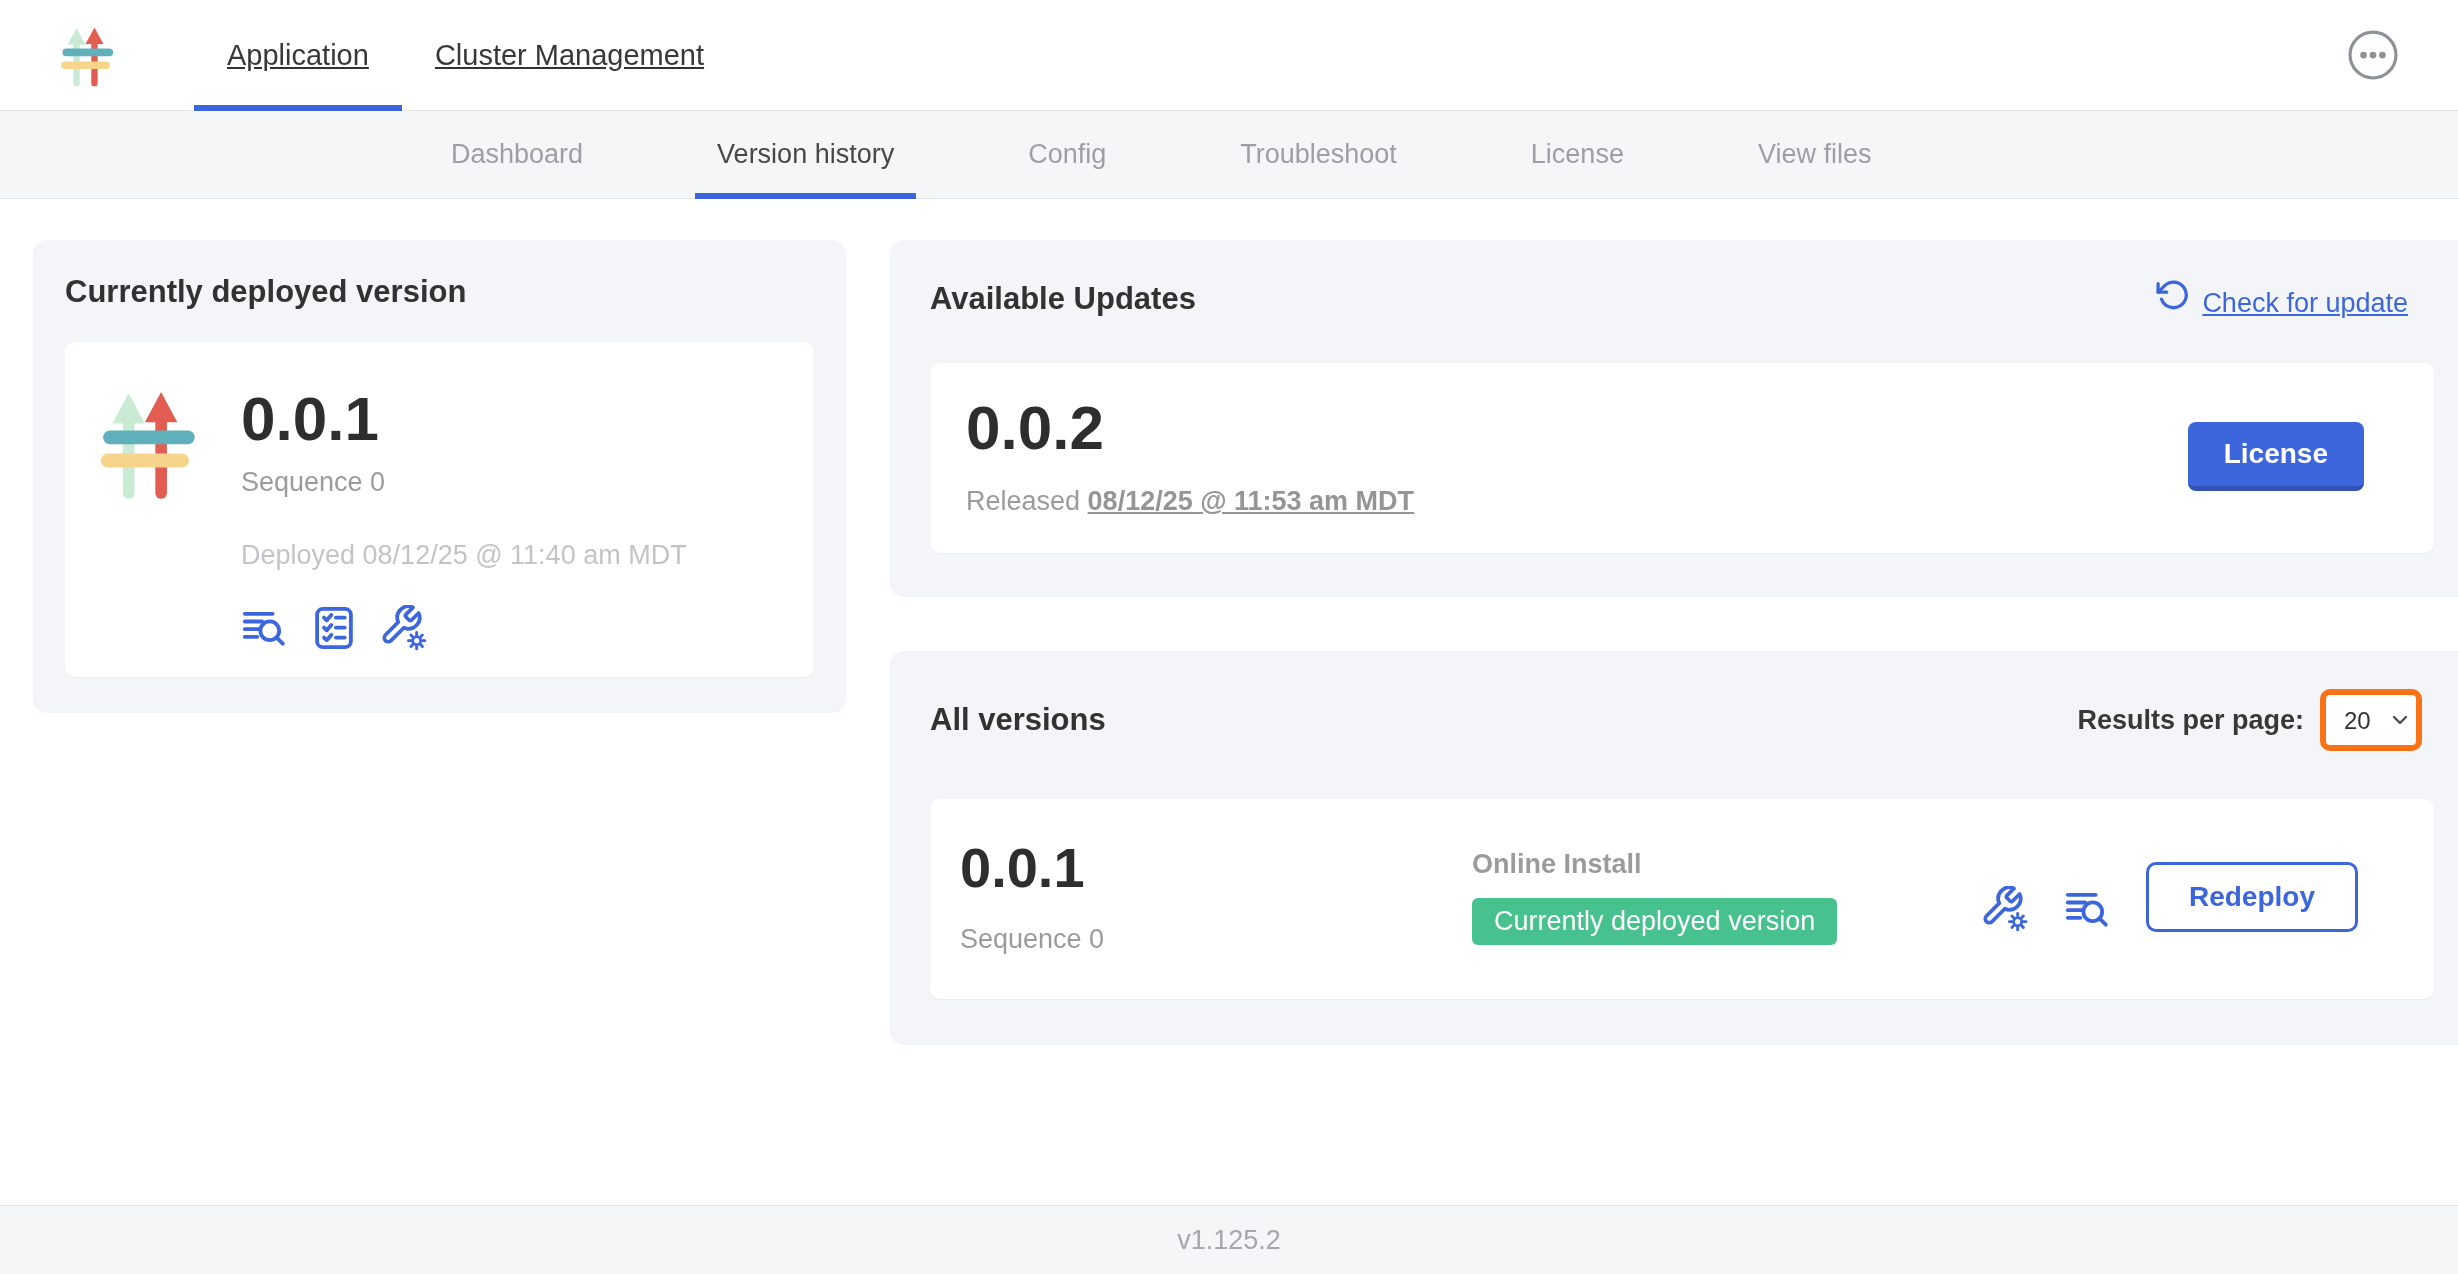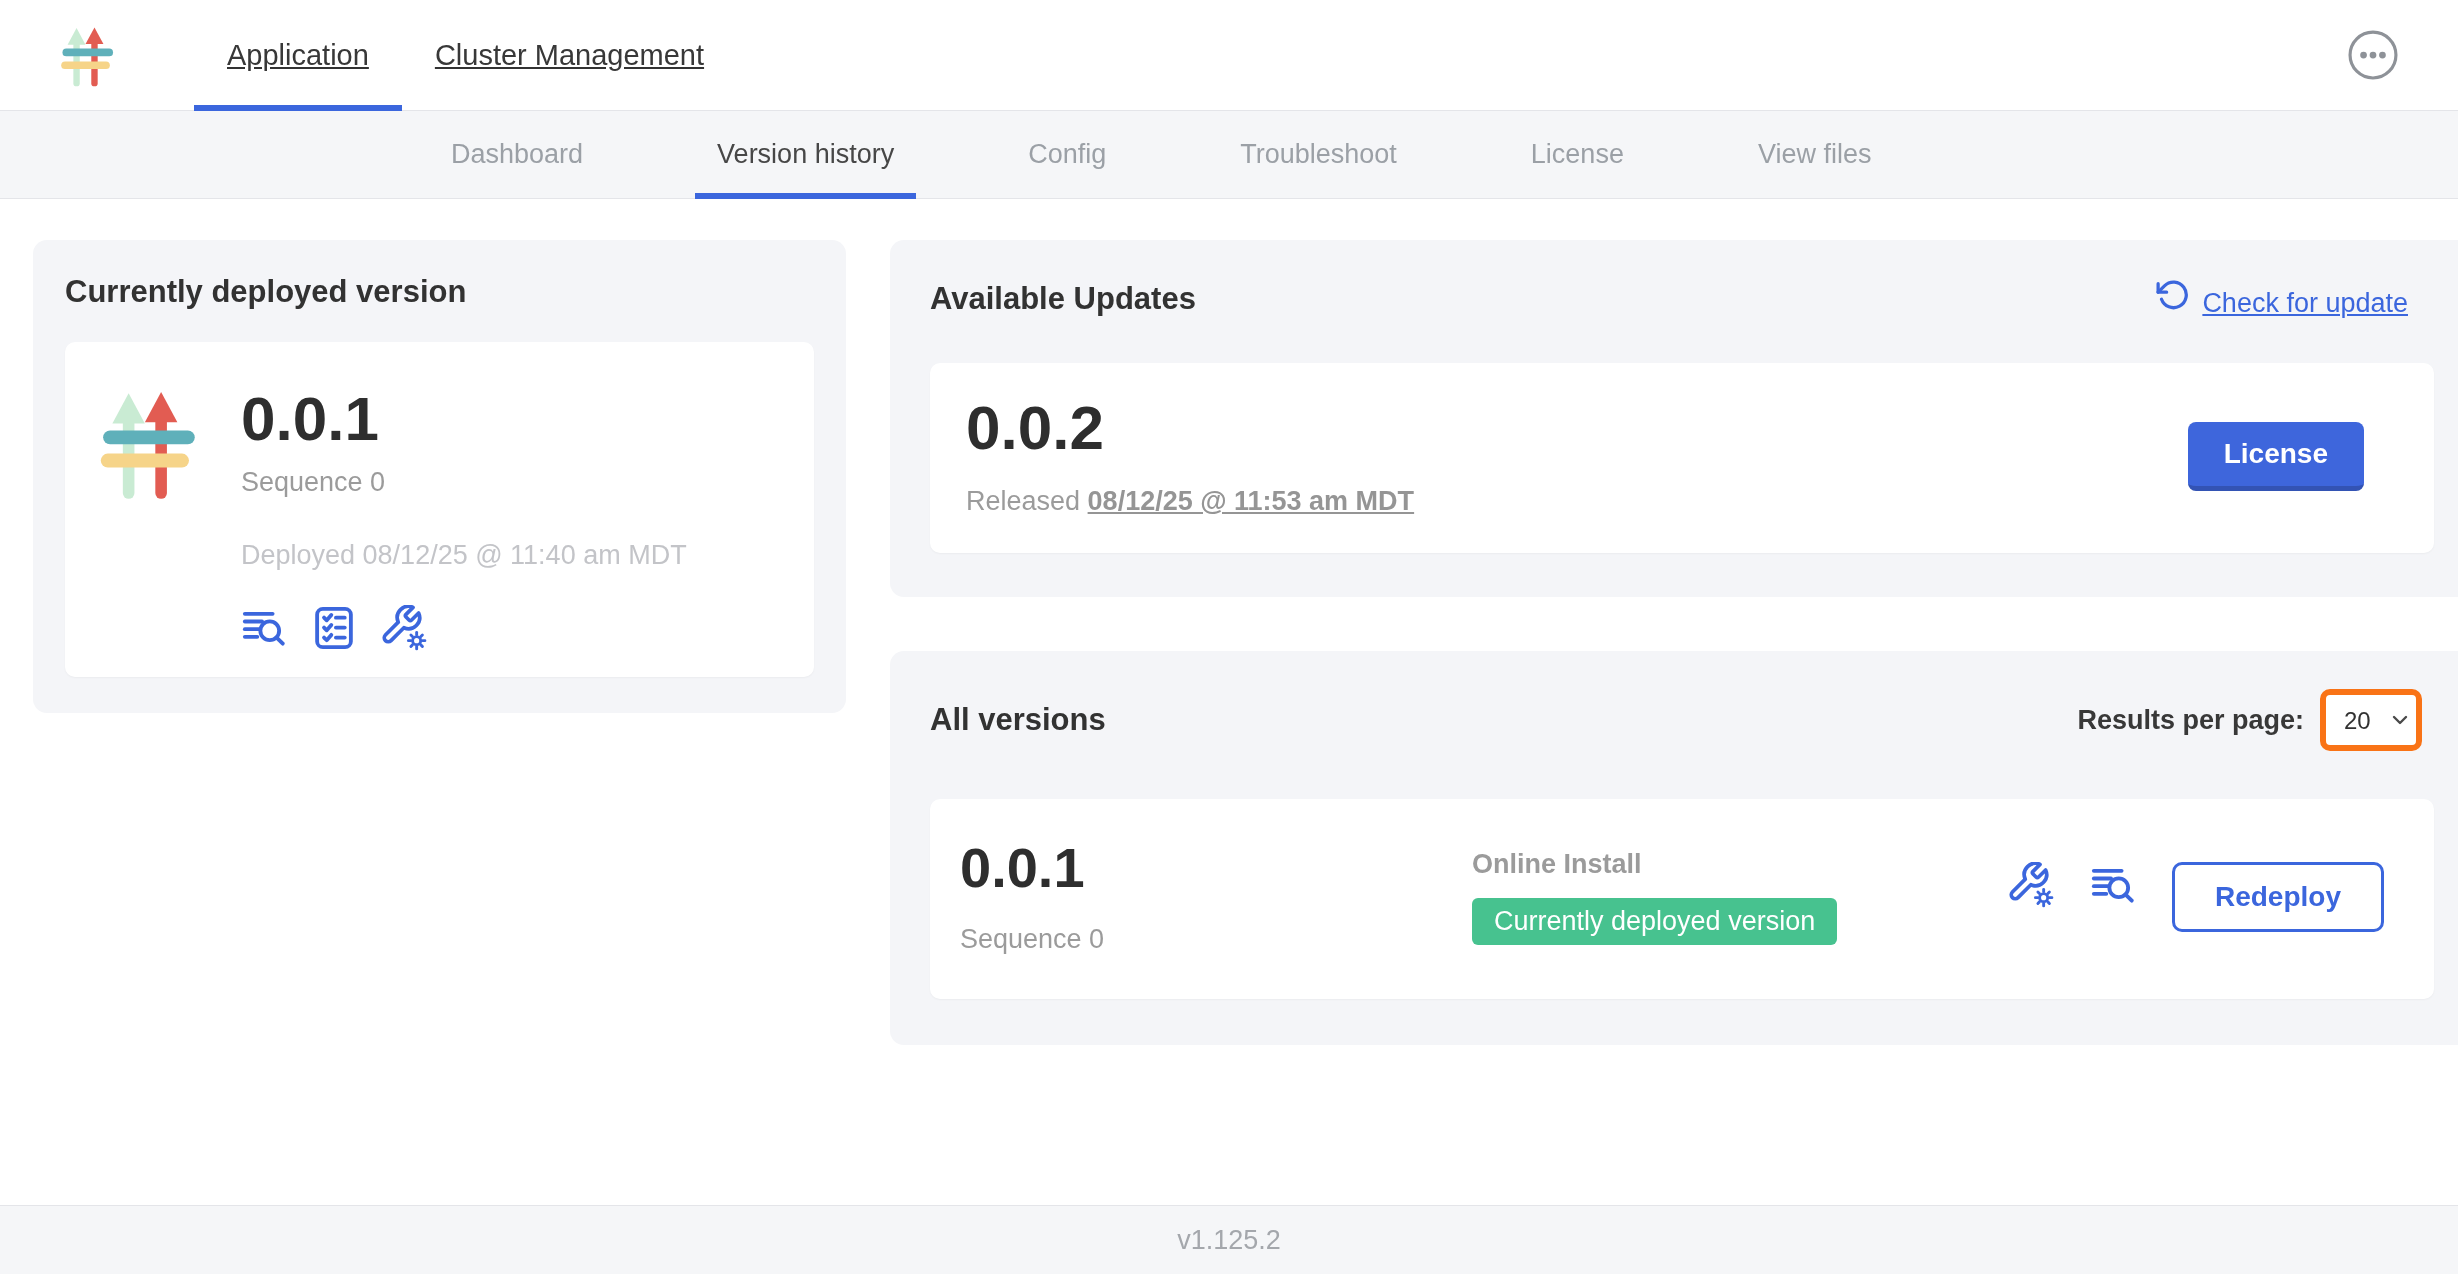--- a/index.html
+++ b/index.html
@@ -59,21 +59,21 @@
   .select-wrap{position:relative;width:102px;height:62px;}
   .select-wrap select{appearance:none;-webkit-appearance:none;width:100%;height:100%;border:6px solid #f97316;border-radius:10px;background:#fff;font-family:inherit;font-size:24px;color:#323232;padding:0 36px 0 18px;cursor:pointer;}
   .select-wrap .chev{position:absolute;right:10px;top:19px;width:24px;height:24px;pointer-events:none;color:#4a4a4a;}
   .versions-panel .inner-card{margin-top:48px;padding:40px 50px 44px 30px;display:flex;align-items:center;}
   .vr-left{width:512px;flex:0 0 auto;}
   .vr-version{font-size:56px;font-weight:700;color:#2e2e2e;line-height:1.05;}
   .vr-sequence{font-size:27px;color:#9b9b9b;margin-top:26px;}
   .vr-mid{flex:1;min-width:0;}
   .vr-type{font-size:27px;font-weight:700;color:#9b9b9b;}
   .status-badge{display:inline-block;margin-top:18px;background:#47c28f;color:#fff;font-size:27px;padding:8px 22px;border-radius:6px;}
-  .vr-actions{display:flex;align-items:flex-start;gap:36px;color:#3b66dd;}
+  .vr-actions{display:flex;align-items:flex-end;gap:36px;margin-right:26px;color:#3b66dd;}
   .redeploy-btn{background:#fff;border:3px solid #3b66dd;color:#3b66dd;font-family:inherit;font-size:28px;font-weight:700;padding:16px 40px;border-radius:10px;cursor:pointer;}
   
   footer{position:absolute;left:0;right:0;top:1205px;height:69px;background:#f5f6f8;border-top:1px solid #e4e5e9;display:flex;align-items:center;justify-content:center;font-size:27px;color:#a4a7ac;box-sizing:border-box;}
 </style>
 </head>
 <body>
 
 <header class="topbar">
   <div class="logo-box">
     <svg viewBox="0 0 100 100" xmlns="http://www.w3.org/2000/svg">

